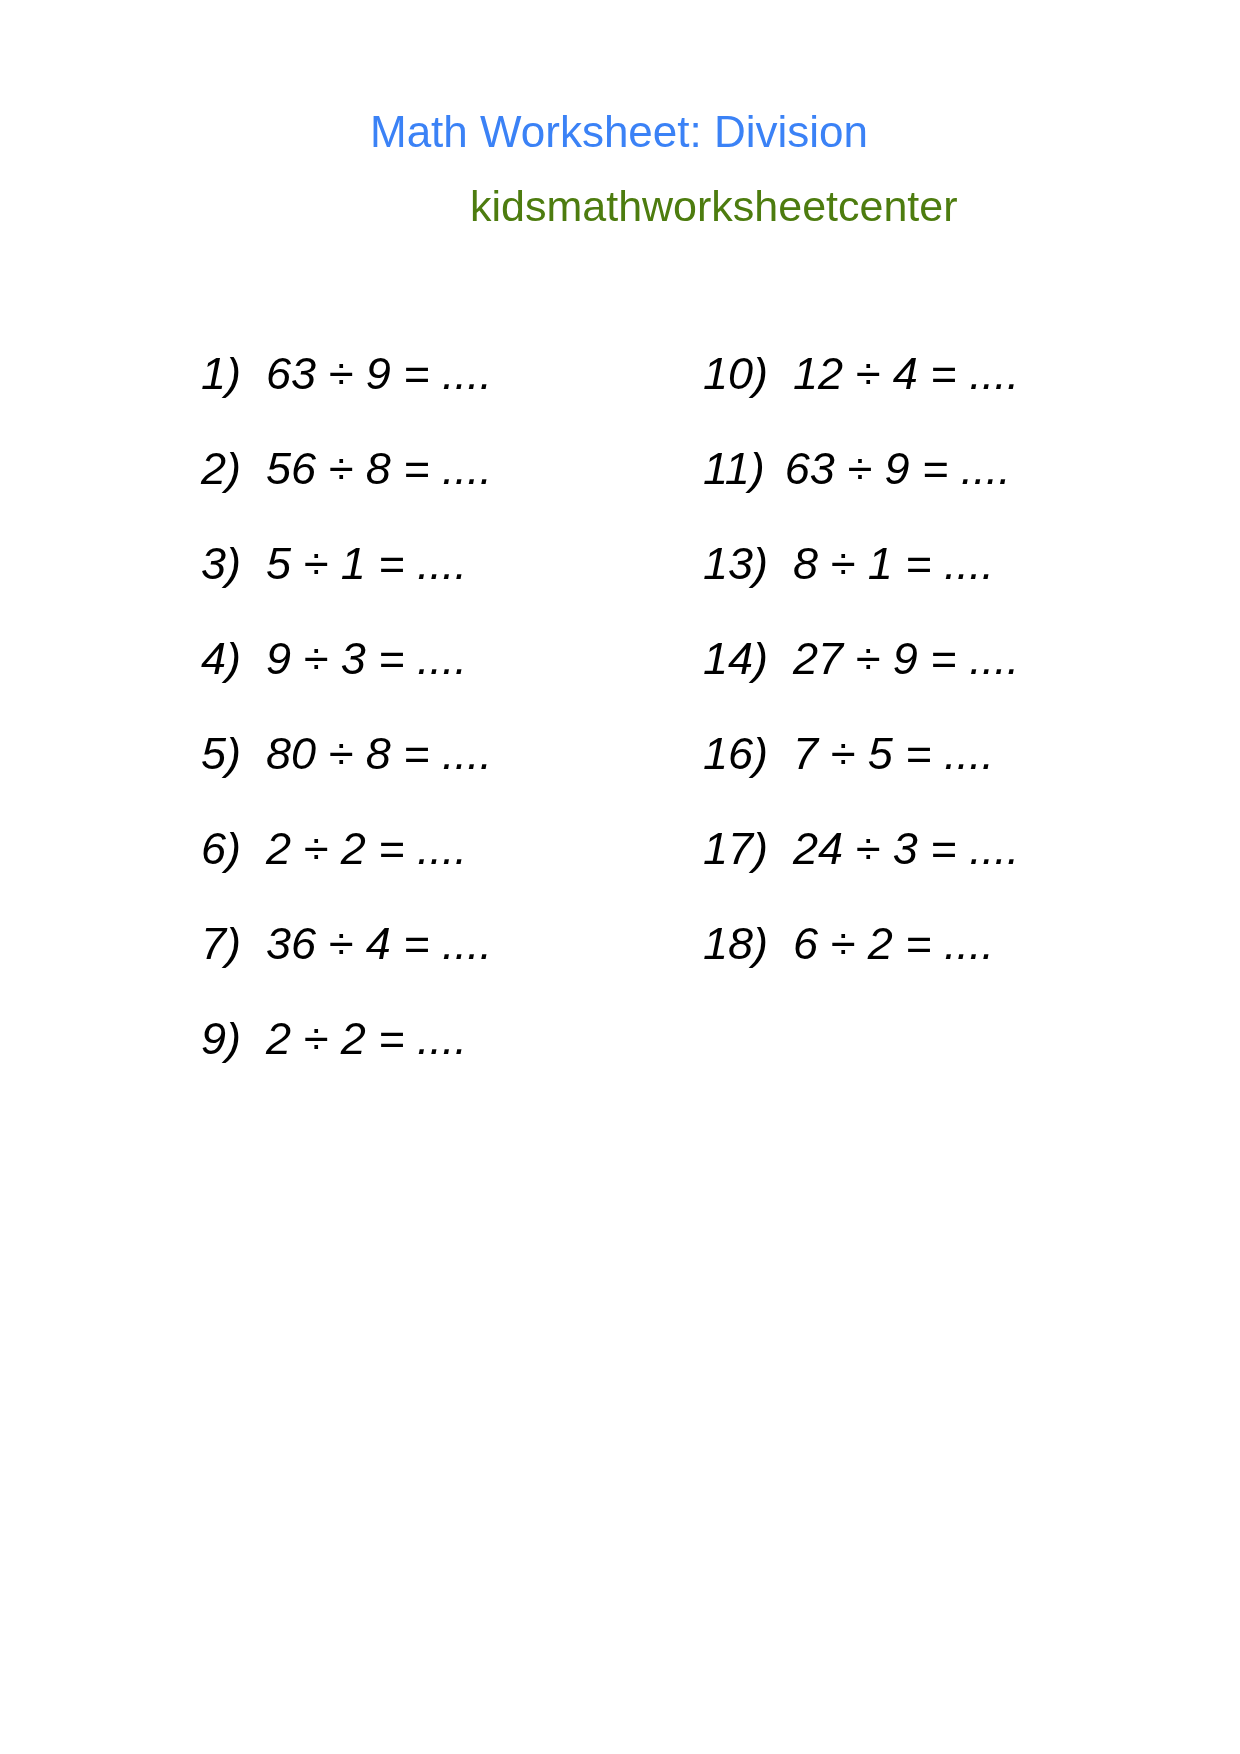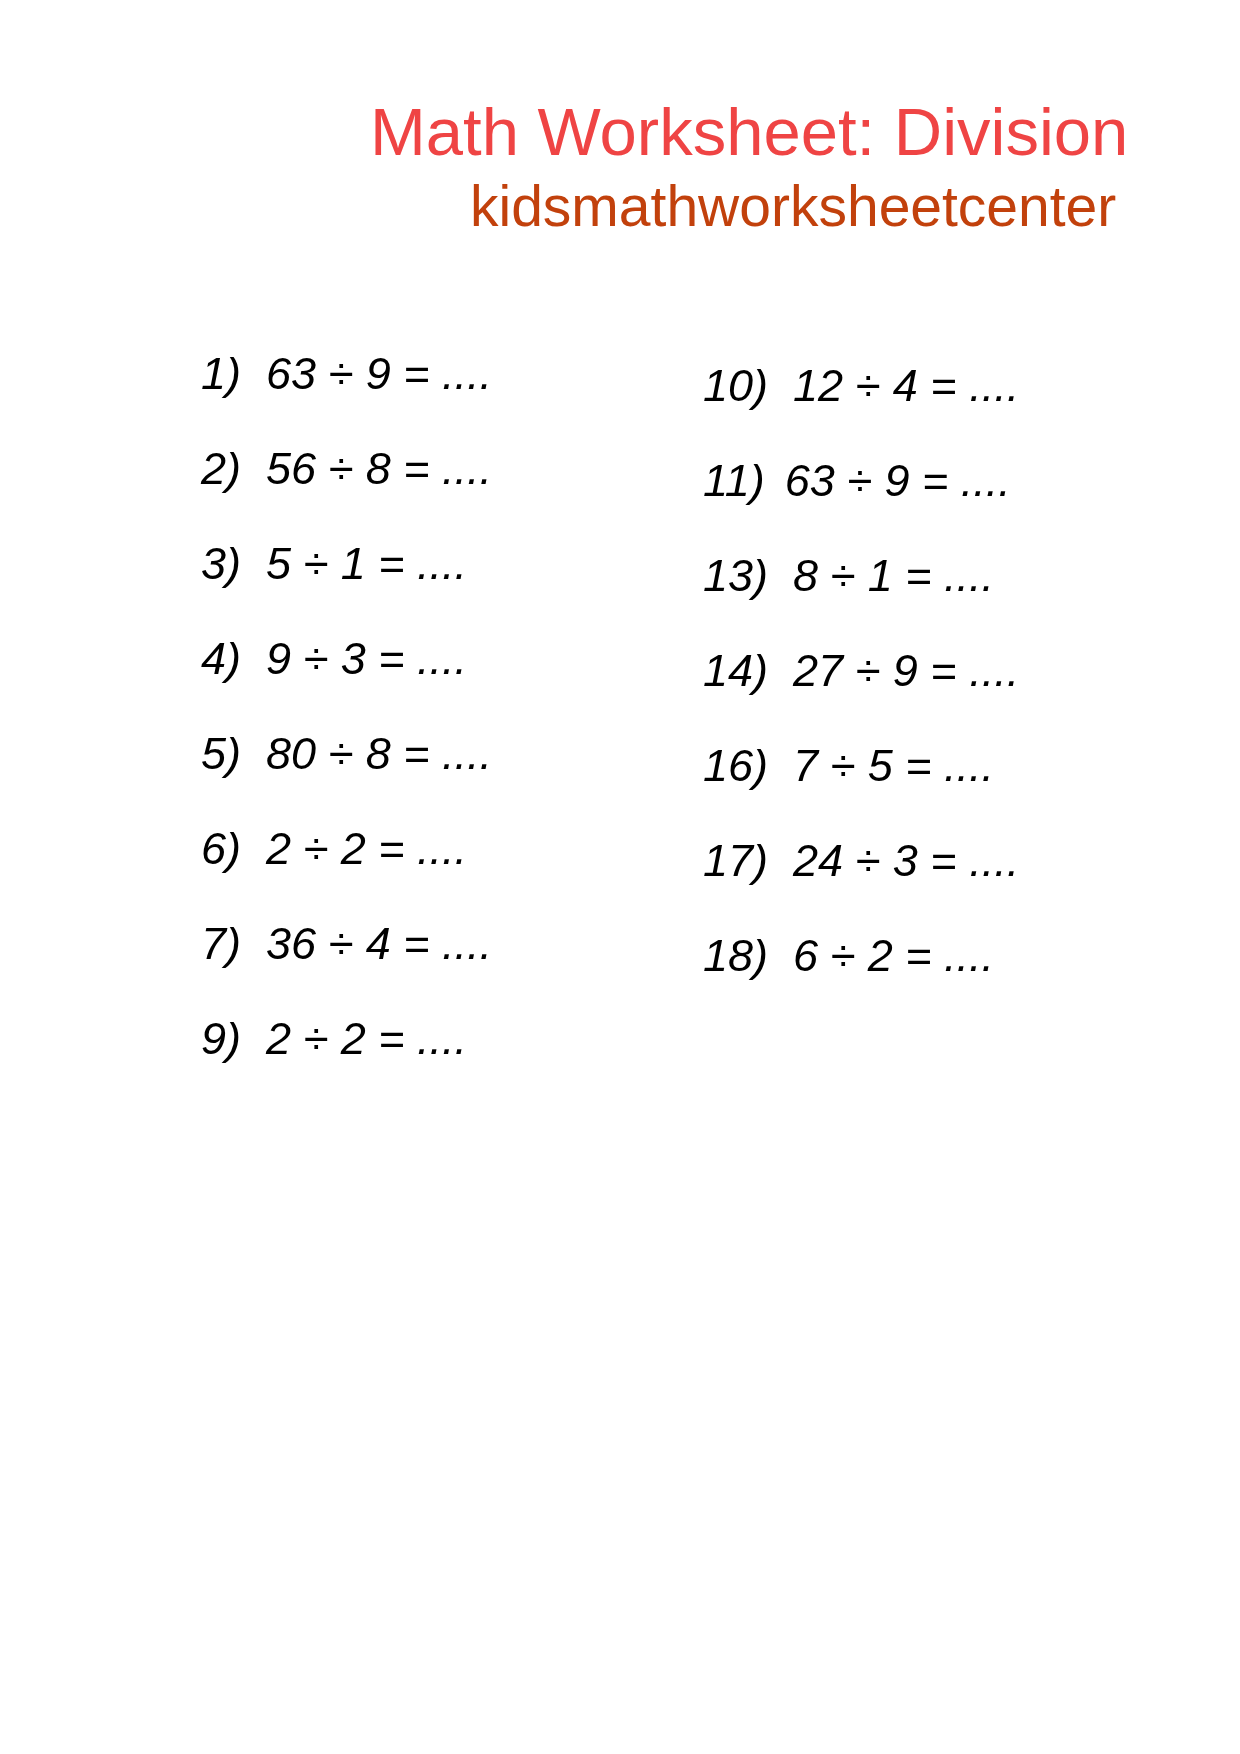--- a/index.html
+++ b/index.html
@@ -12,41 +12,41 @@
       height: 1754px;
       position: relative;
       overflow: hidden;
       font-family: "Liberation Sans", sans-serif;
       color: #000000;
     }
     .title {
       position: absolute;
       left: 370px;
       top: 96px;
-      font-size: 67px;
+      font-size: 44px;
       line-height: 72px;
       white-space: nowrap;
-      color: #ef4444;
+      color: #3b82f6;
     }
     .subtitle {
       position: absolute;
       left: 470px;
       top: 181px;
-      font-size: 57px;
+      font-size: 43px;
       line-height: 50px;
       white-space: nowrap;
-      color: #c2410c;
+      color: #4d7c0f;
     }
     .column {
       position: absolute;
       top: 347px;
       font-style: italic;
     }
     .col-left { left: 201px; }
-    .col-right { left: 703px; margin-top: 12px; }
+    .col-right { left: 703px; }
     .problem {
       height: 95px;
       font-size: 45px;
       line-height: 54px;
       white-space: nowrap;
     }
     .num {
       display: inline-block;
     }
     .gap {

